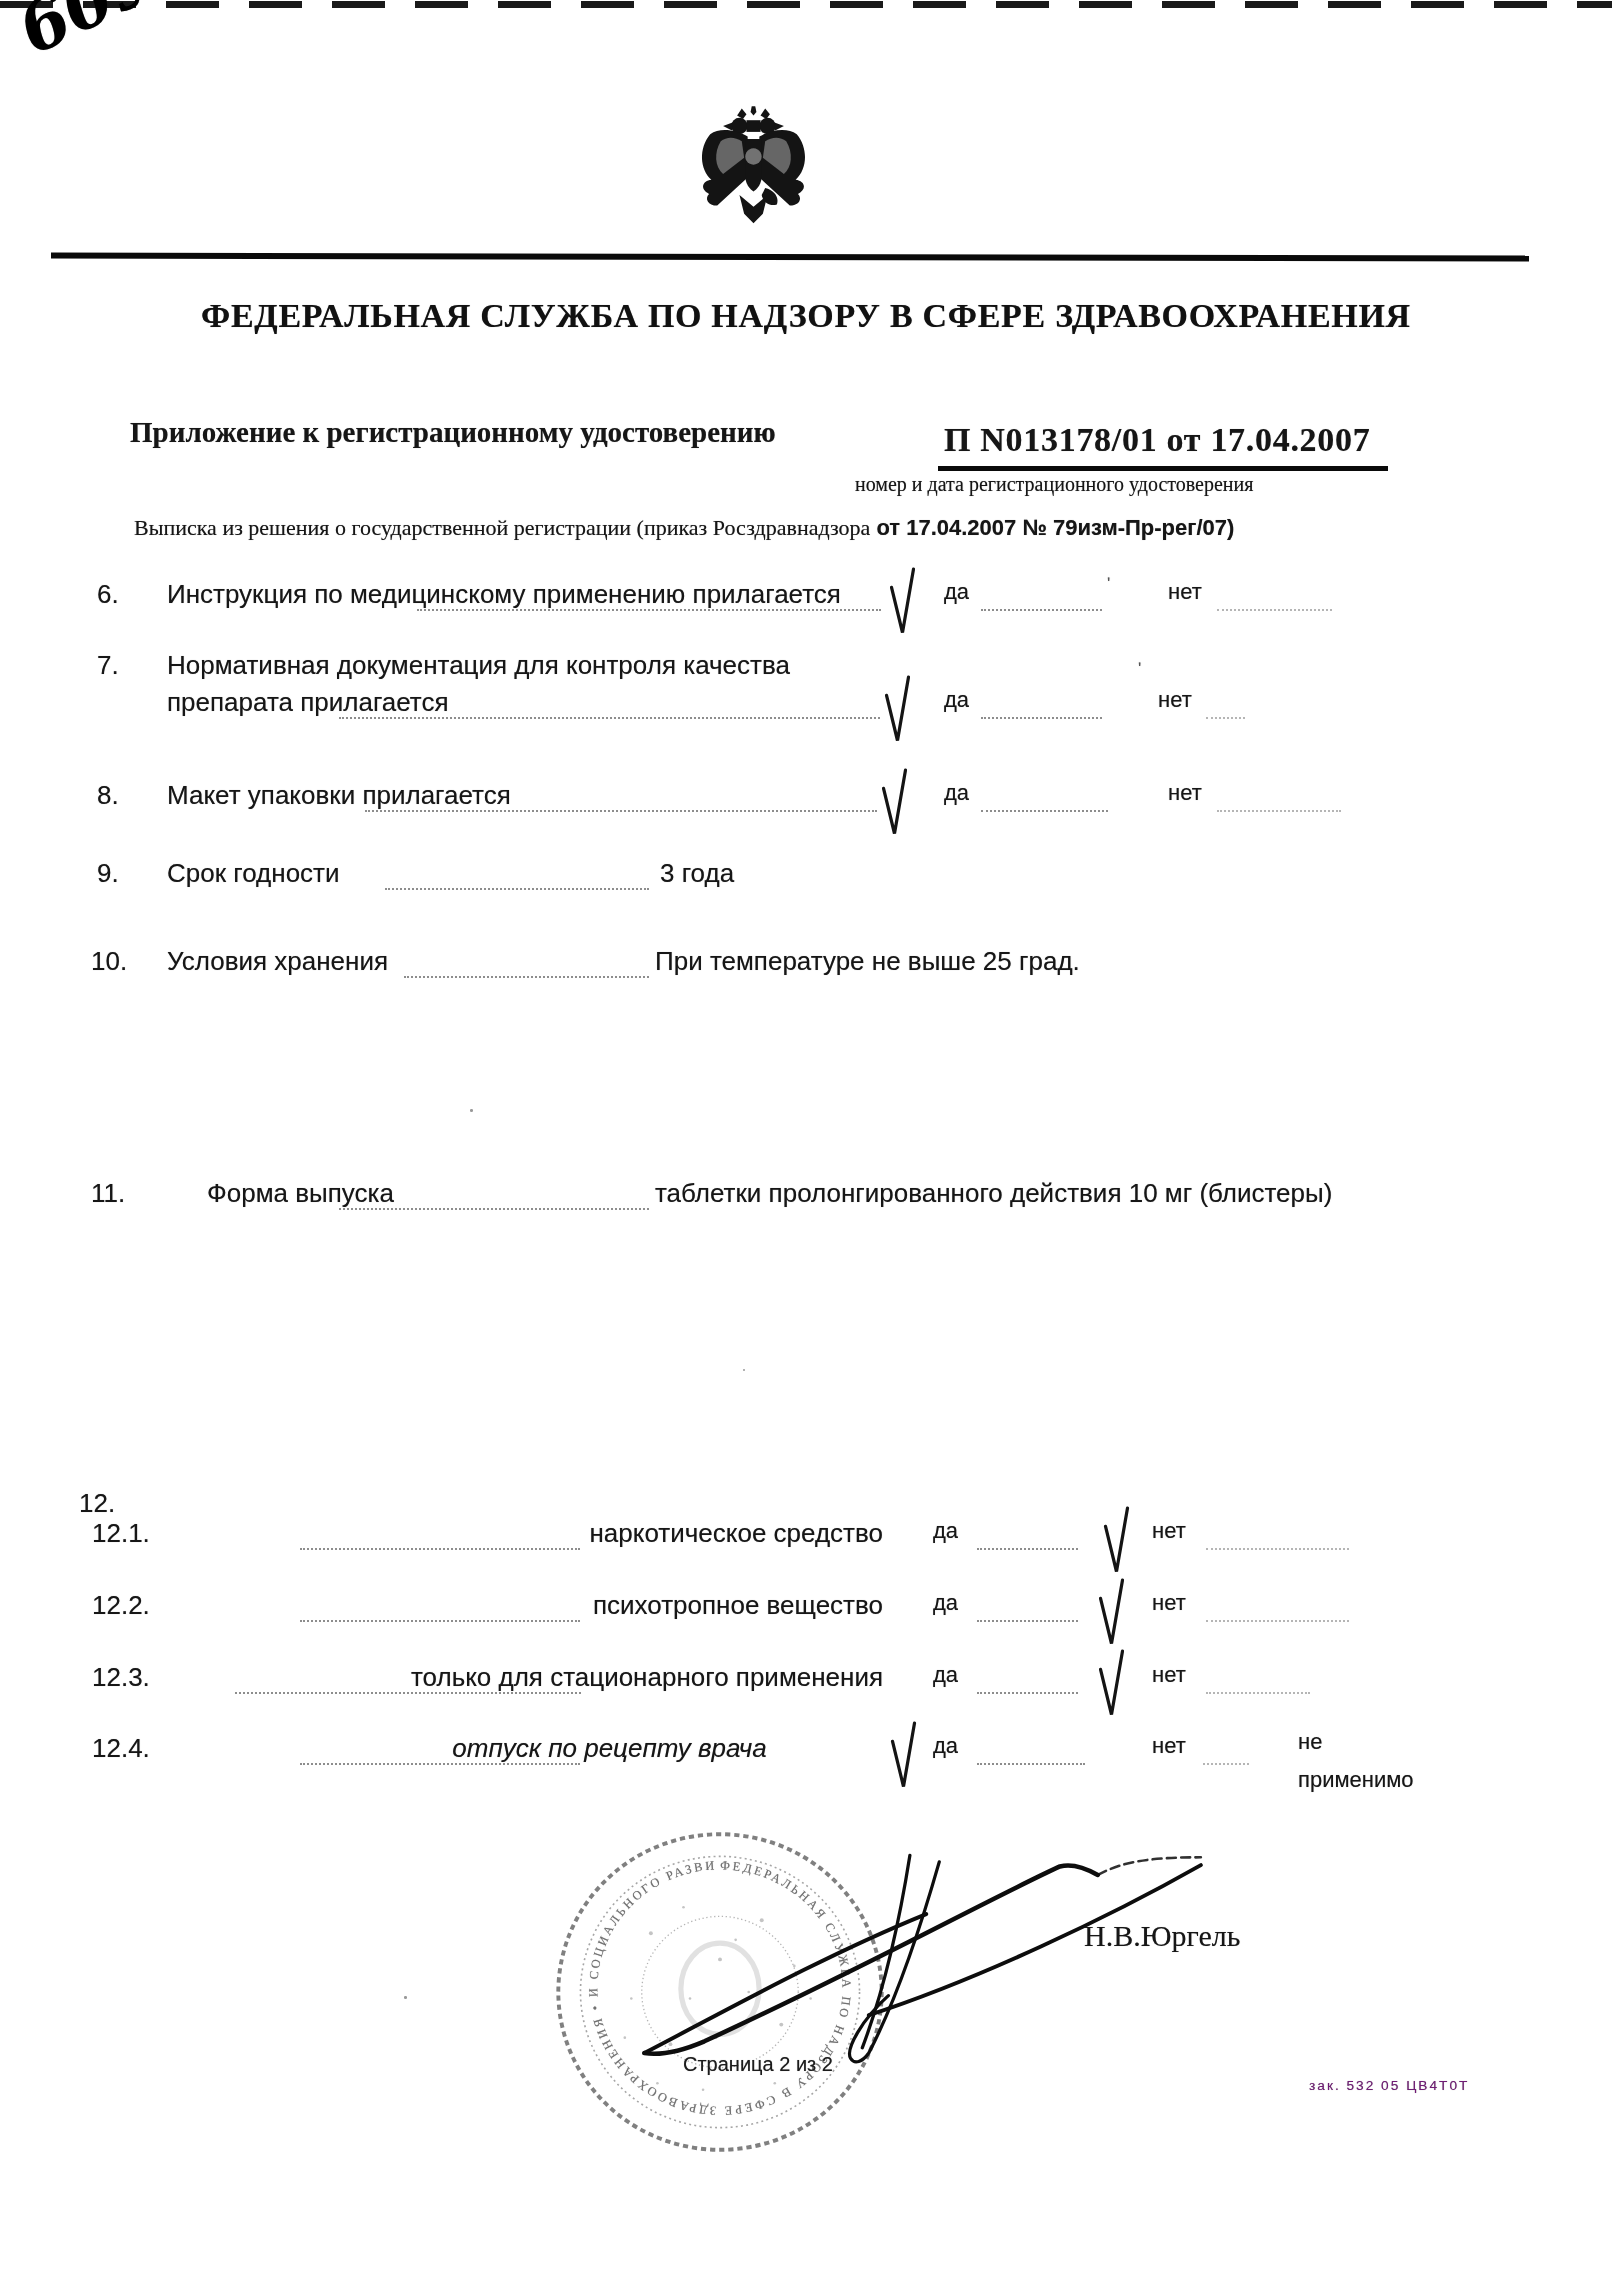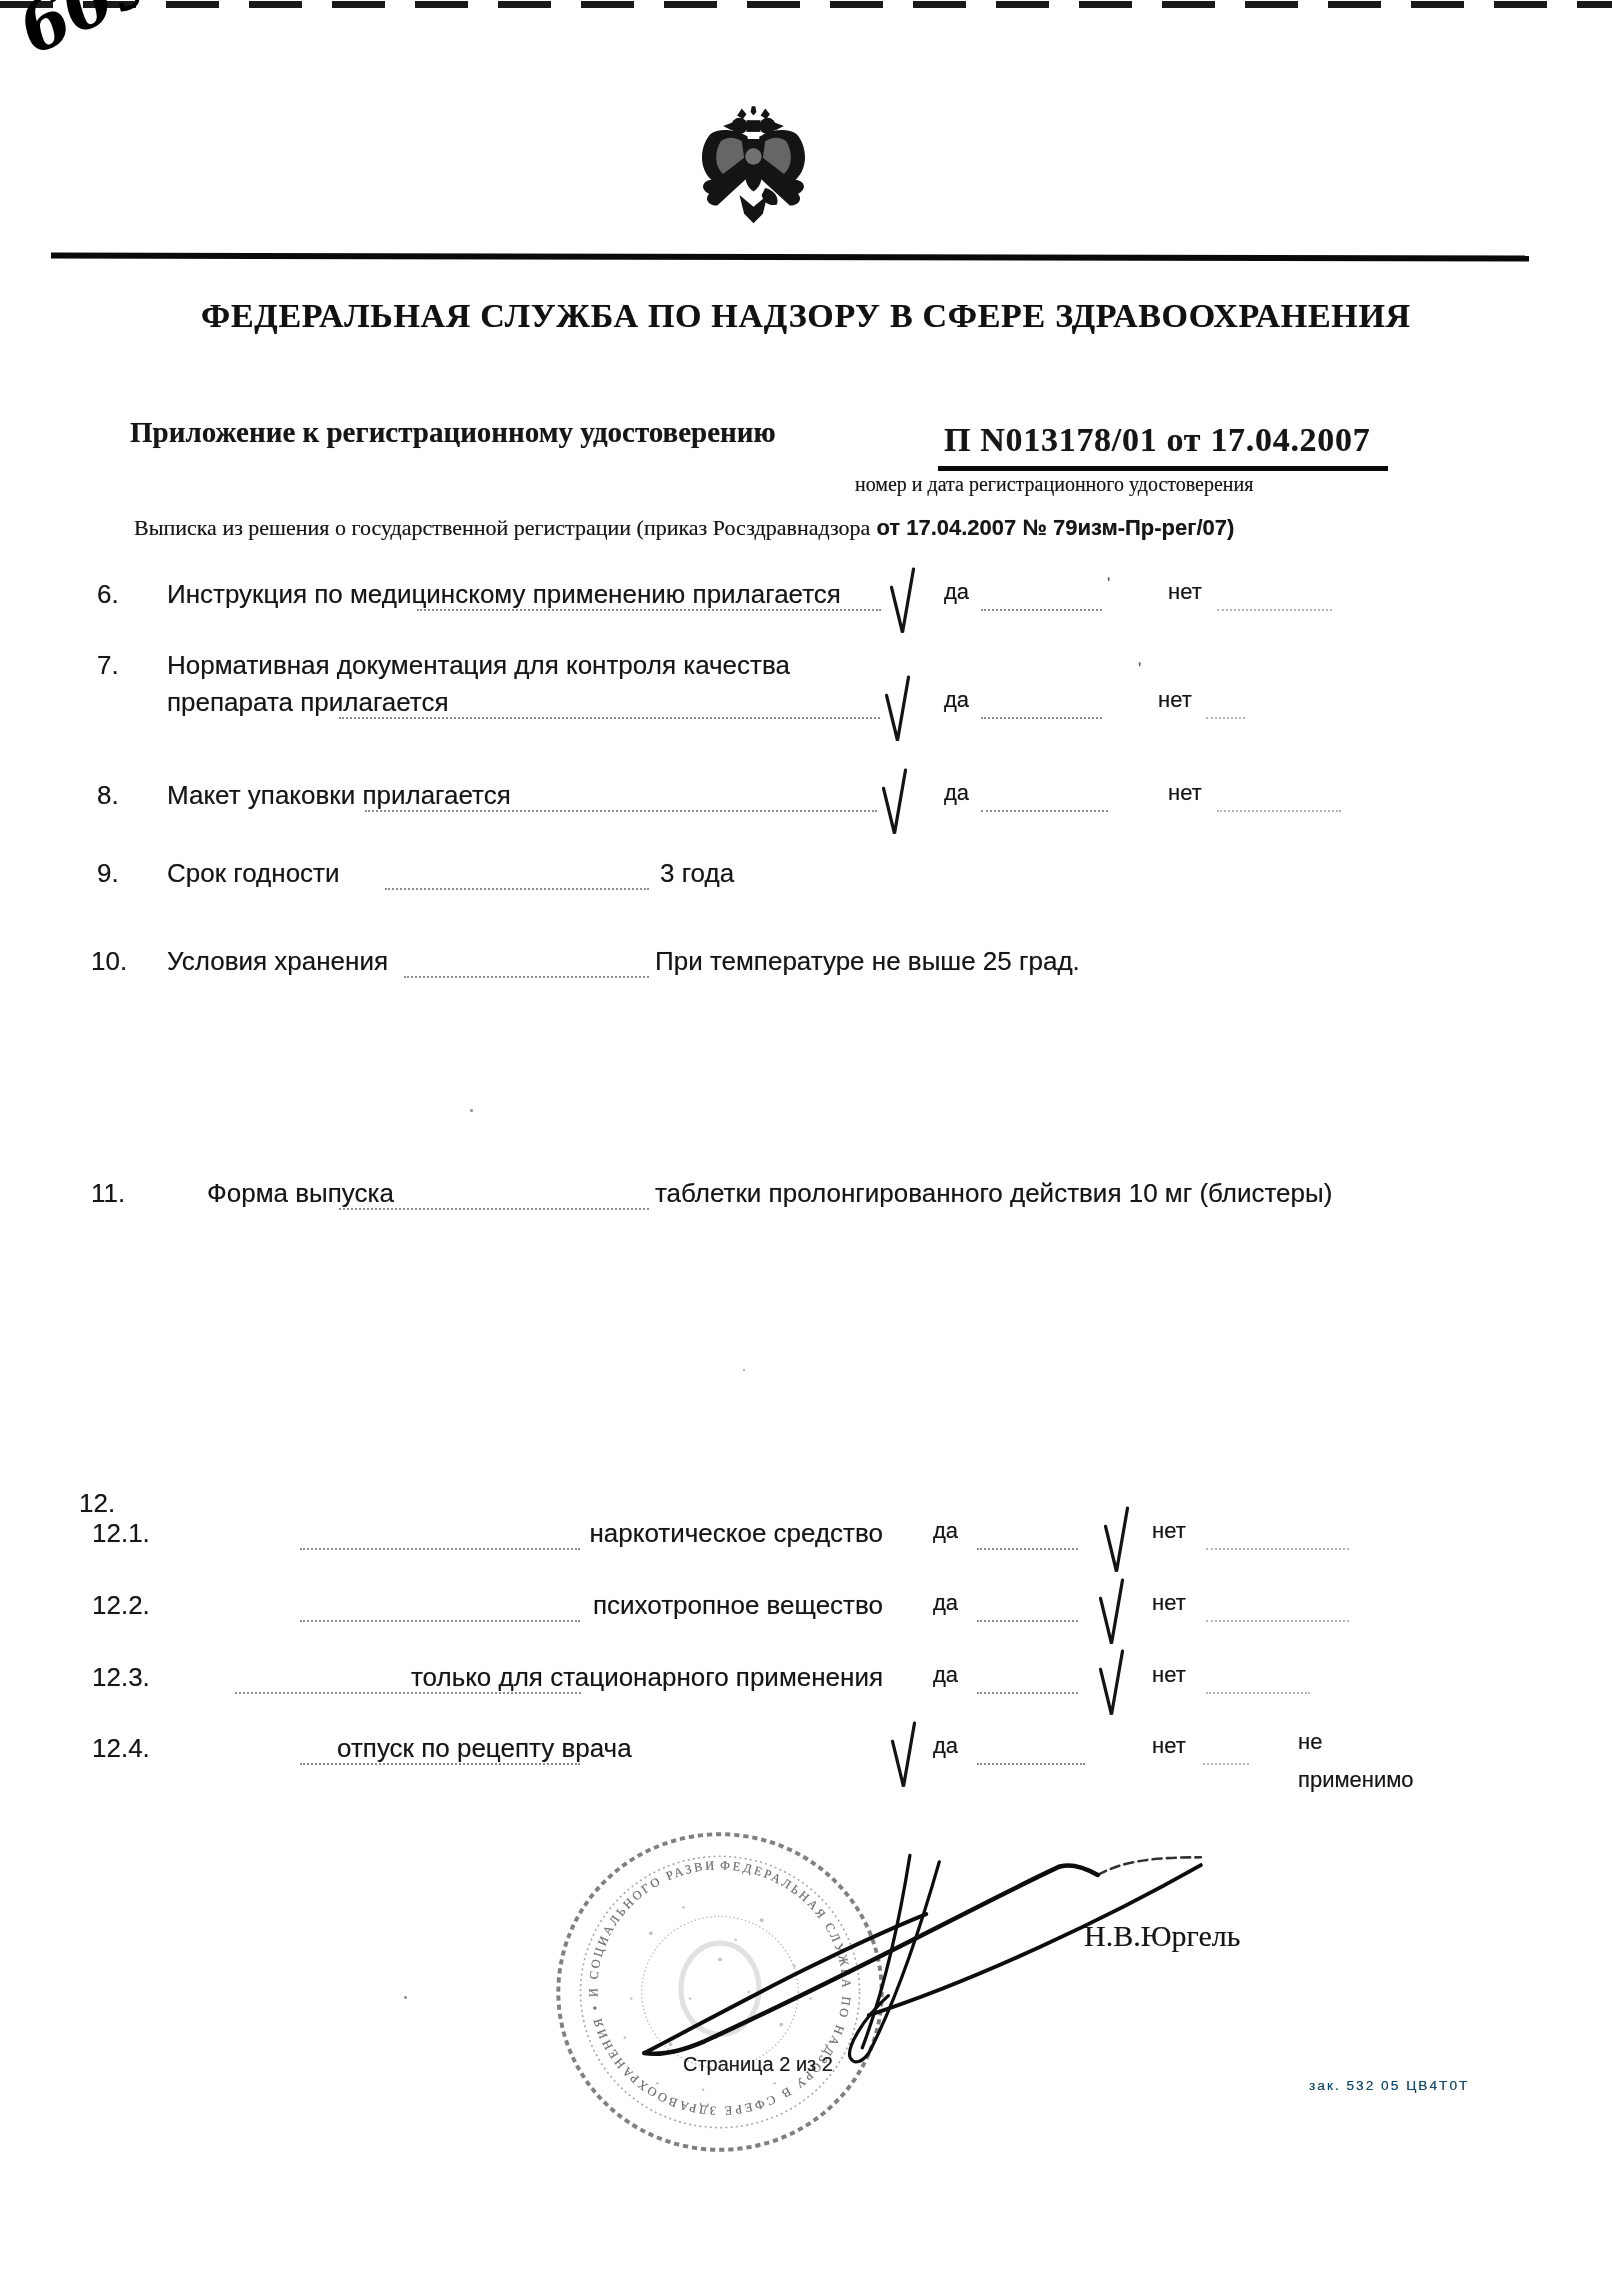--- a/index.html
+++ b/index.html
@@ -152,21 +152,21 @@
   <div class="abs opt" style="left:933px;top:1662px;">да</div>
   <div class="abs leader" style="left:977px;top:1692px;width:101px;"></div>
   <svg class="check-svg" style="left:1096px;top:1647px;" width="31" height="73" viewBox="0 0 48 112">
     <path d="M7 34 L24 104 L41 6" fill="none" stroke="#141414" stroke-width="5" stroke-linecap="round"></path>
   </svg>
   <div class="abs opt" style="left:1152px;top:1662px;">нет</div>
   <div class="abs leader faint" style="left:1206px;top:1692px;width:104px;"></div>
 
   <div class="abs num" style="left:92px;top:1733px;">12.4.</div>
   <div class="abs leader" style="left:300px;top:1763px;width:280px;"></div>
-  <div class="abs lbl" style="left:337px;top:1733px;width:531px;text-align:left;">отпуск по рецепту врача</div>
+  <div class="abs lbl" style="left:344px;top:1733px;width:531px;text-align:center;font-style:italic;">отпуск по рецепту врача</div>
   <svg class="check-svg" style="left:888px;top:1719px;" width="31" height="73" viewBox="0 0 48 112">
     <path d="M7 34 L24 104 L41 6" fill="none" stroke="#141414" stroke-width="5" stroke-linecap="round"></path>
   </svg>
   <div class="abs opt" style="left:933px;top:1733px;">да</div>
   <div class="abs leader" style="left:977px;top:1763px;width:108px;"></div>
   <div class="abs opt" style="left:1152px;top:1733px;">нет</div>
   <div class="abs leader faint" style="left:1203px;top:1763px;width:46px;"></div>
   <div class="abs opt" style="left:1298px;top:1729px;">не</div>
   <div class="abs opt" style="left:1298px;top:1767px;">применимо</div>
 
@@ -211,20 +211,20 @@
       <path stroke-width="5" d="M480 55 C450 160 415 265 372 348 C362 362 350 366 344 356 C336 342 362 296 402 260"></path>
       <path stroke-width="7" d="M723 75 C700 62 680 58 665 62 C560 110 360 220 120 330 C85 345 55 352 28 348"></path>
       <path stroke-width="4" d="M723 75 C760 55 800 48 881 48" stroke-dasharray="14 8" opacity=".85"></path>
       <path stroke-width="6" d="M881 60 C740 140 540 235 372 290"></path>
       <path stroke-width="6" d="M28 348 C140 290 300 200 460 135"></path>
     </g>
   </svg>
 
   <div class="abs" style="left:683px;top:2053px;font-size:20px;color:#1c1c1c;">Страница 2 из 2</div>
 
-  <div class="abs" style="left:1309px;top:2078px;font-size:13.7px;color:#0c4a6e;letter-spacing:2px;filter:blur(0.3px);">зак. 532 05 ЦВ4Т0Т</div>
+  <div class="abs" style="left:1309px;top:2078px;font-size:13.7px;color:#701a75;letter-spacing:2px;filter:blur(0.3px);">зак. 532 05 ЦВ4Т0Т</div>
 
   <div class="speck" style="left:470px;top:1109px;width:2.6px;height:2.6px;"></div>
   <div class="speck" style="left:743px;top:1369px;width:2px;height:2px;"></div>
   <div class="speck" style="left:404px;top:1996px;width:2.6px;height:2.6px;"></div>
 
 </div>
 
 
 </body></html>

